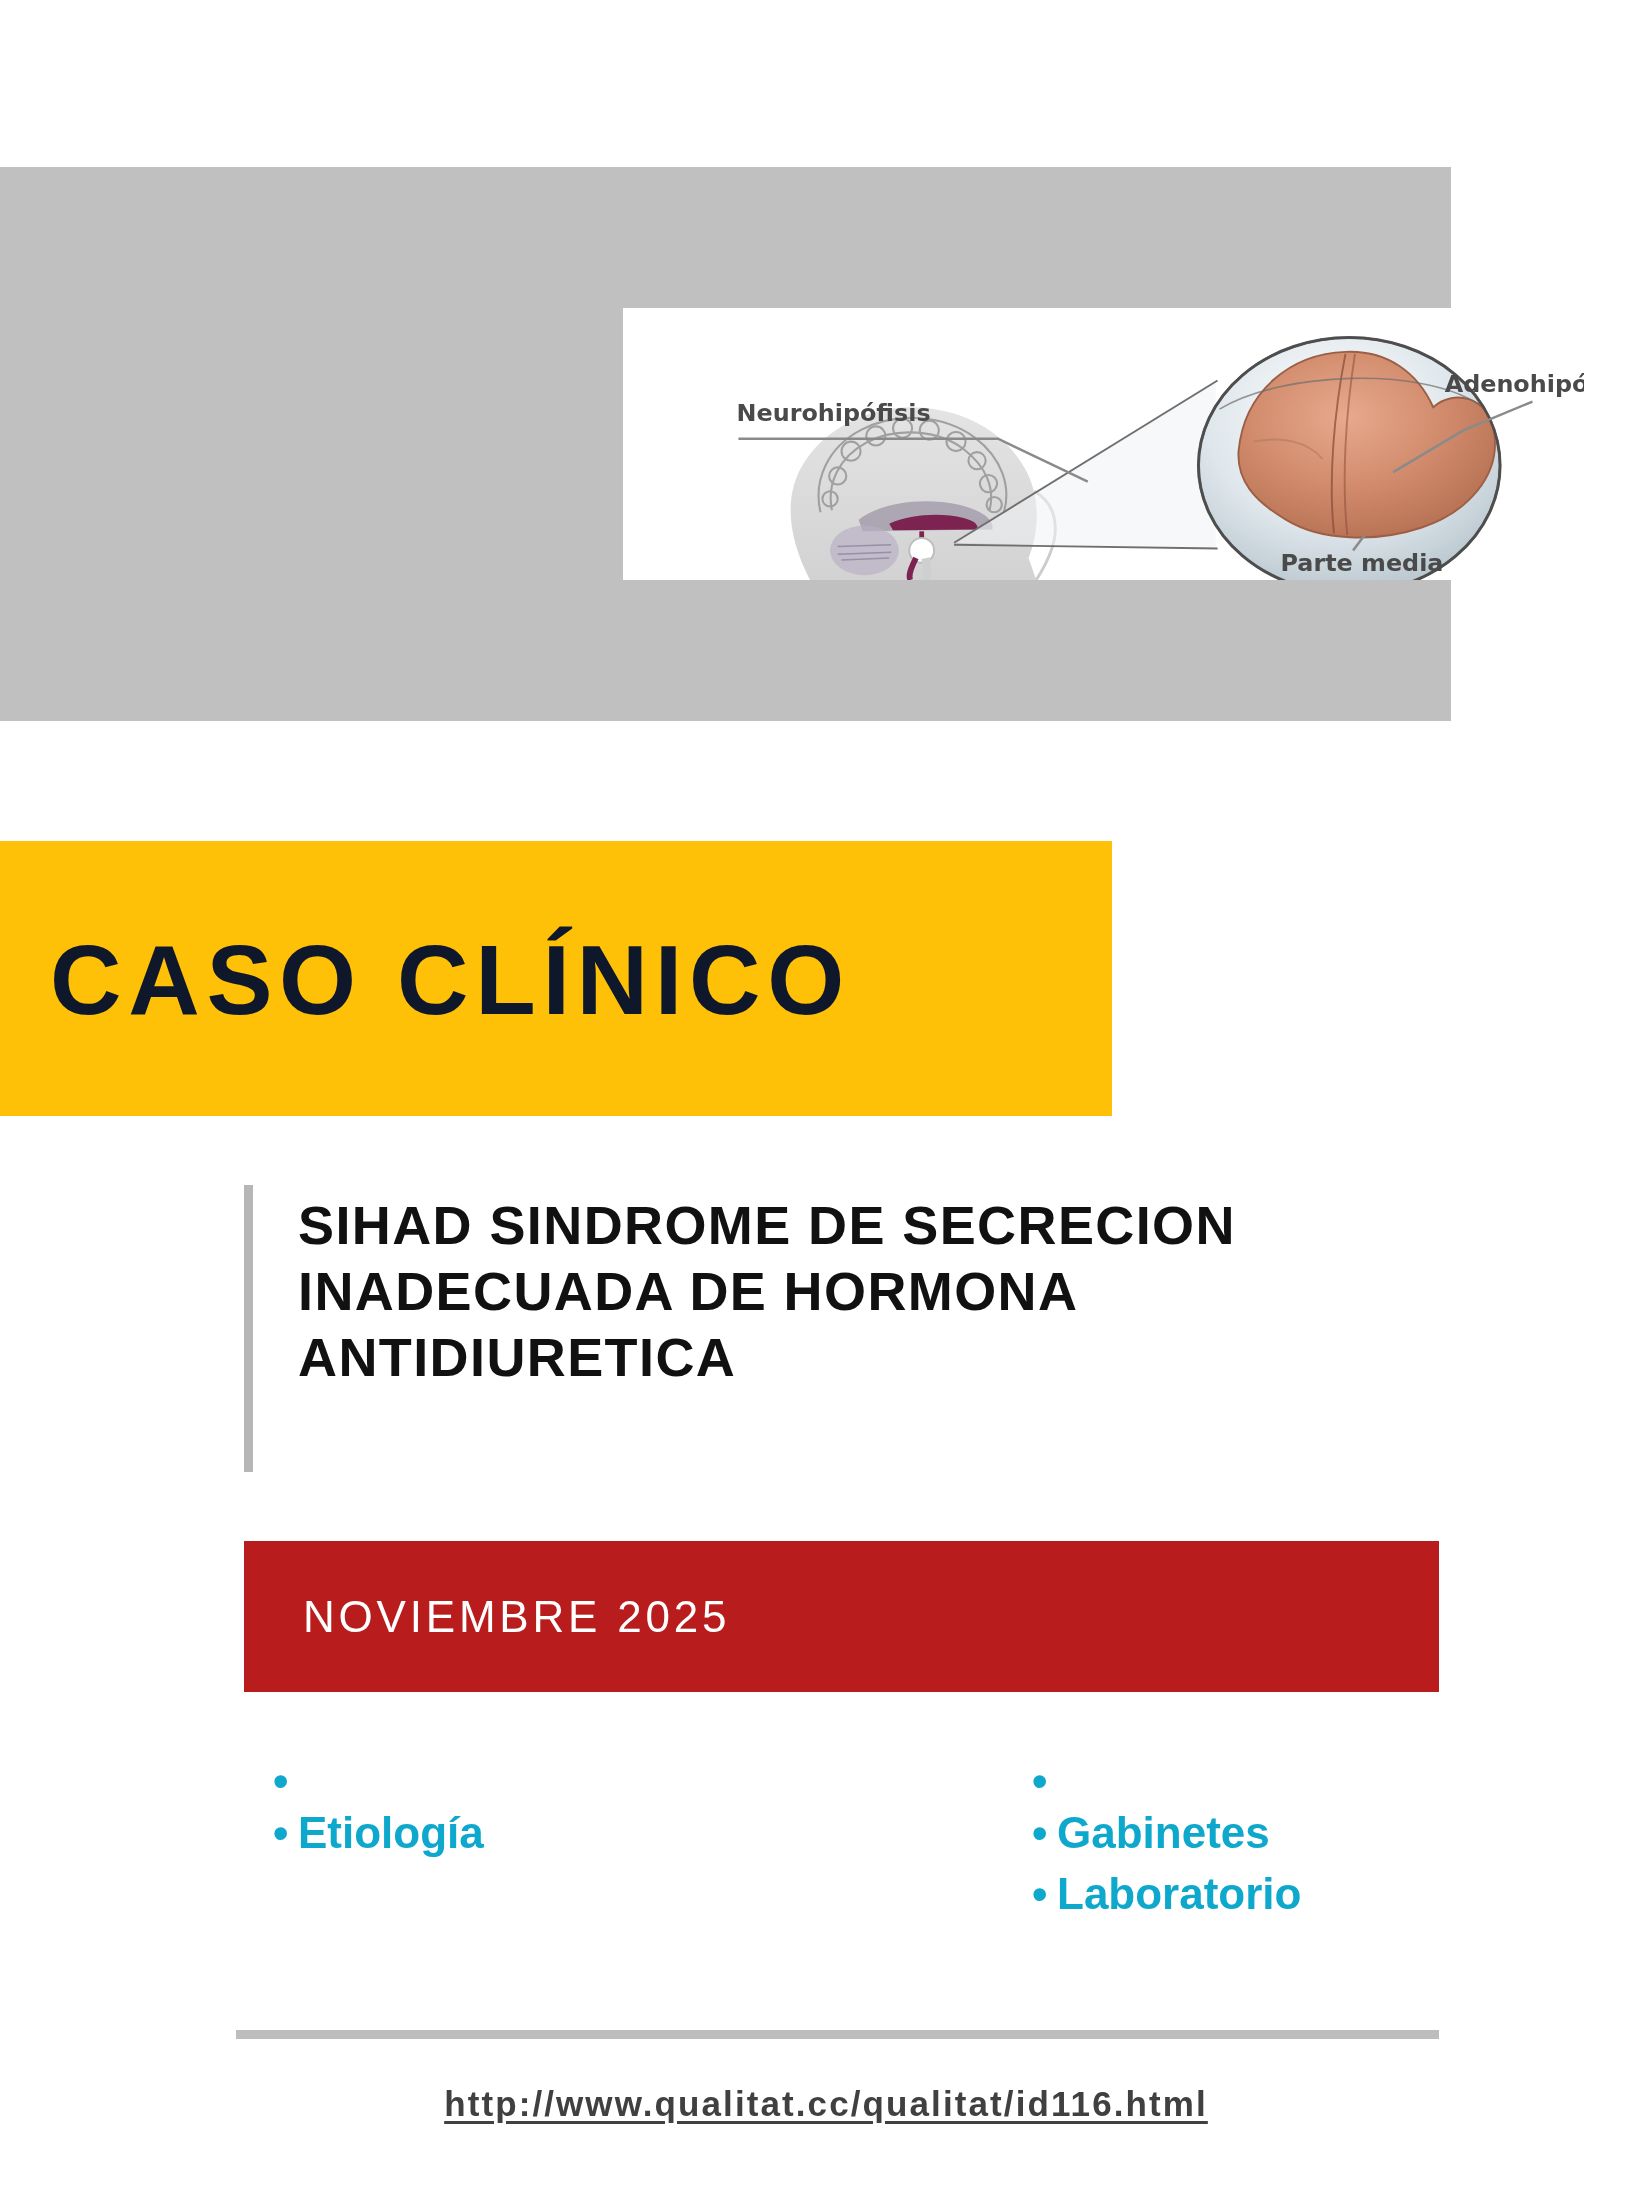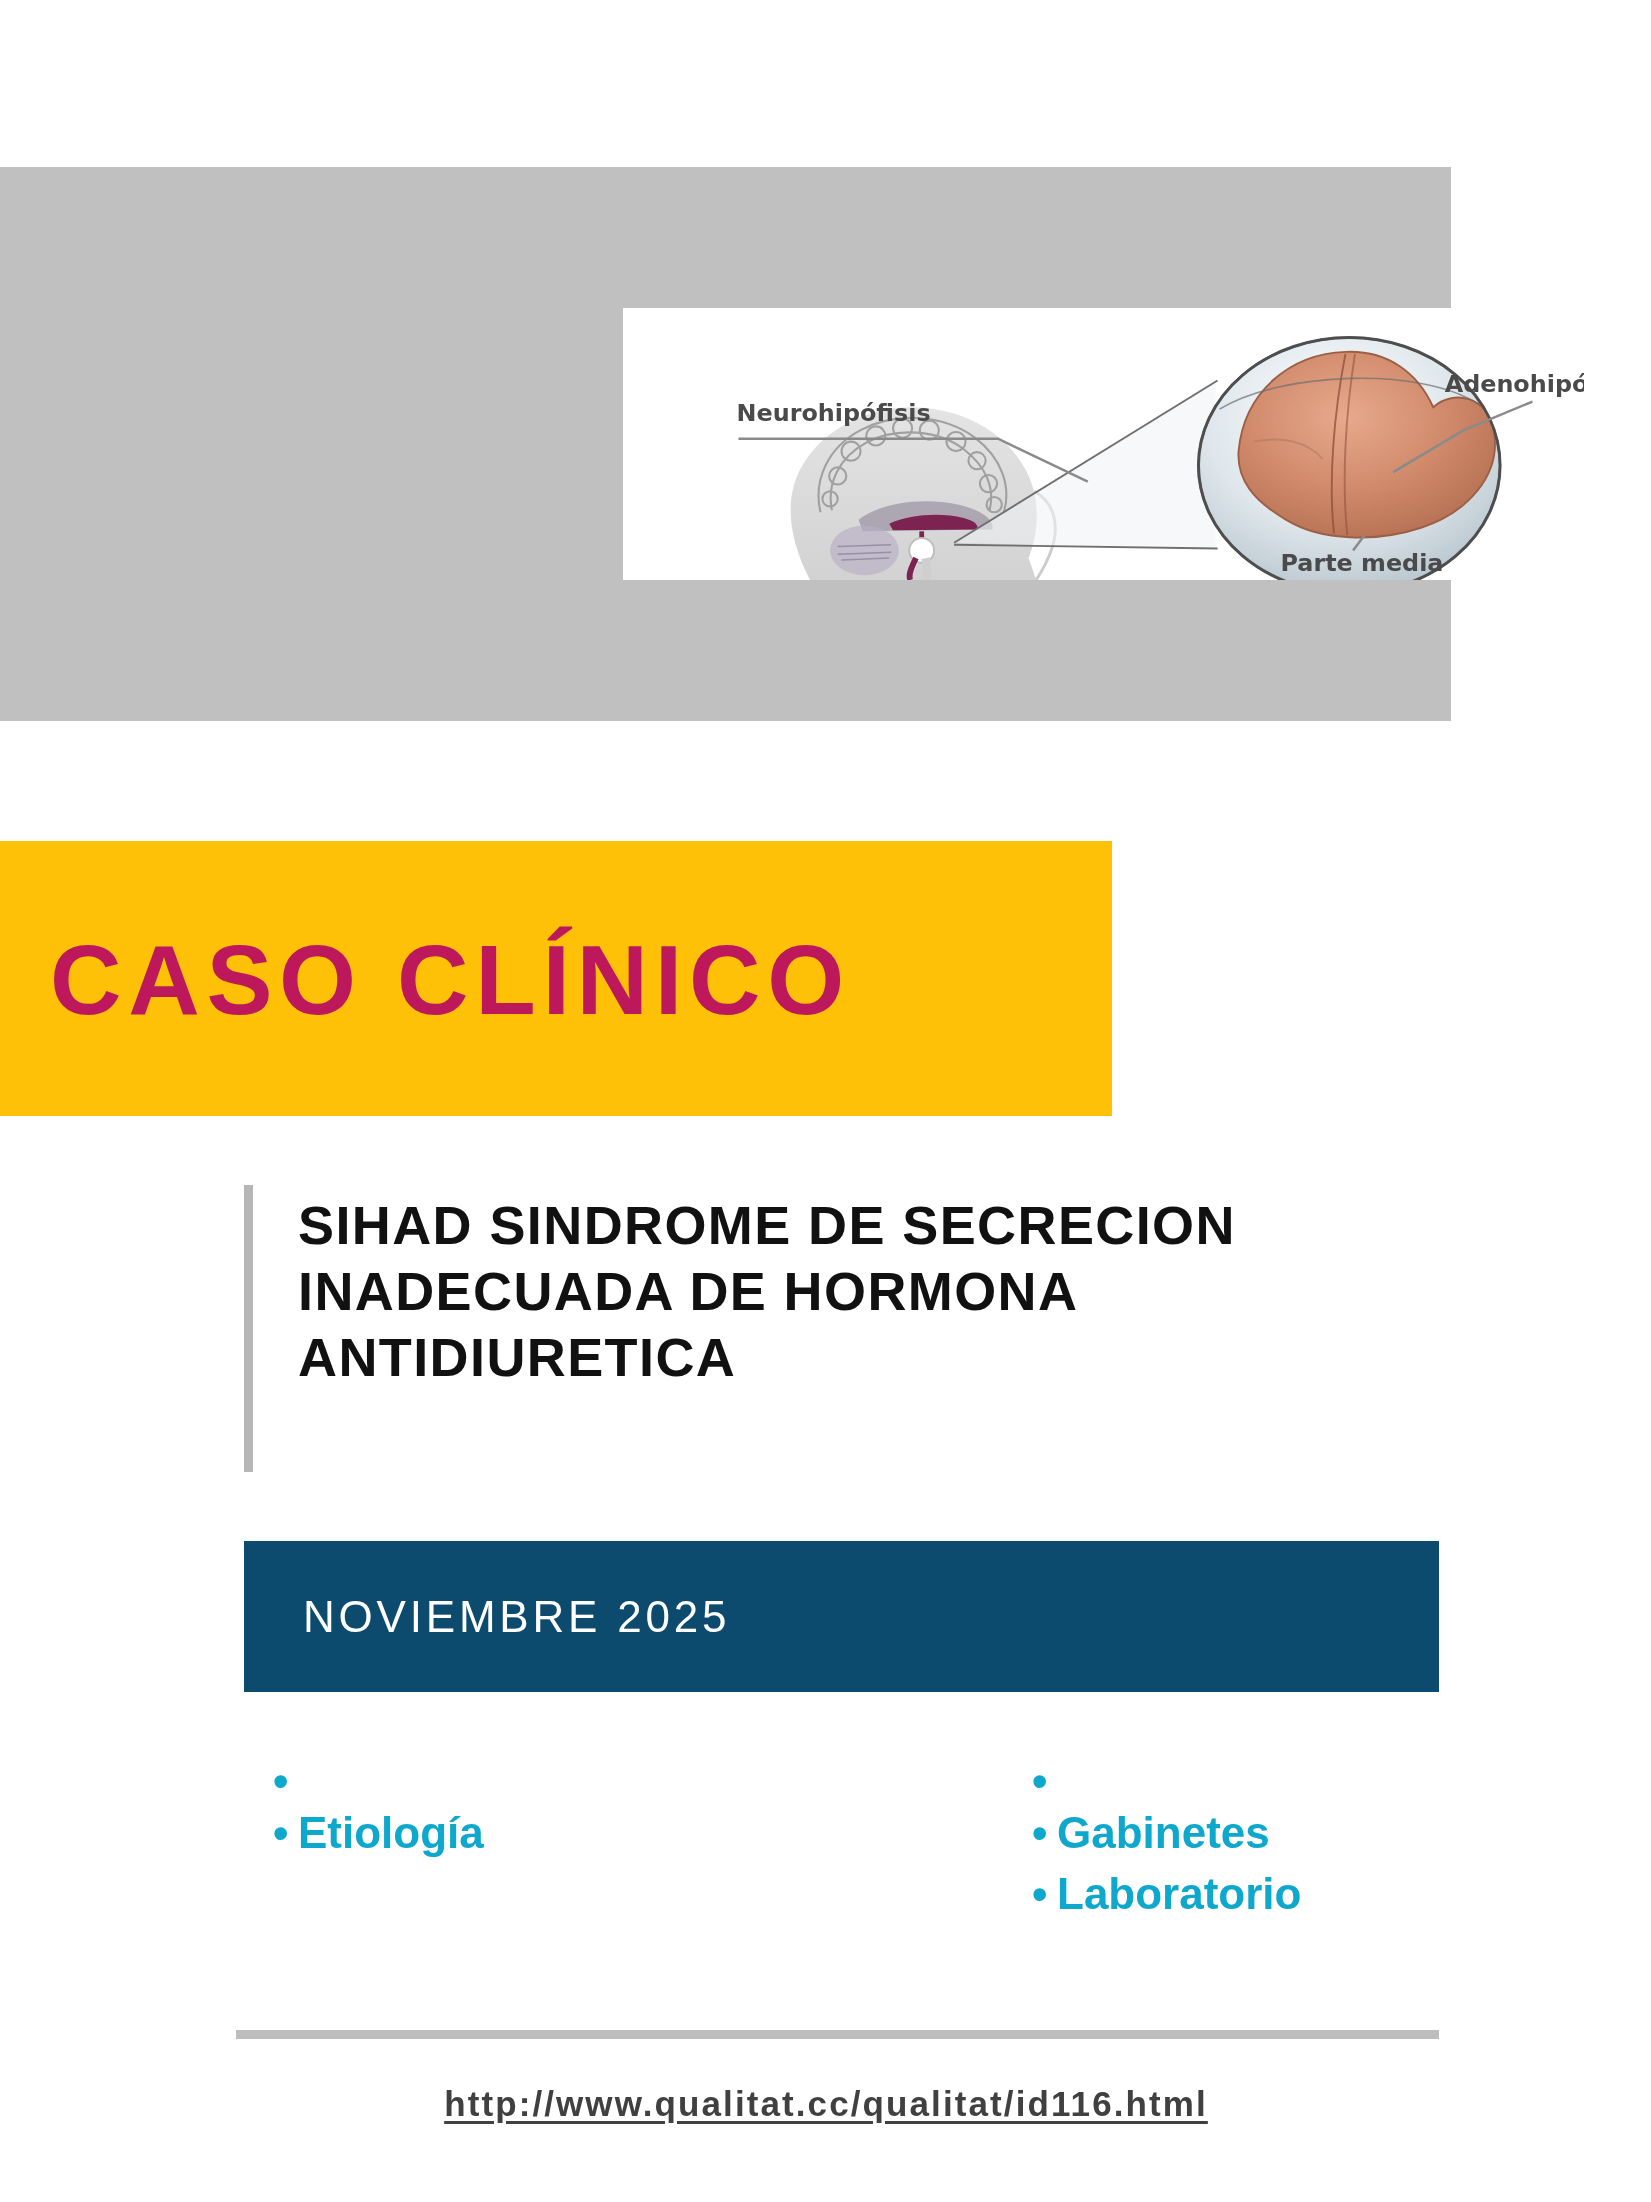--- a/index.html
+++ b/index.html
@@ -52,21 +52,21 @@
     top: 841px;
     width: 1112px;
     height: 275px;
     background: #ffc107;
   }
   .yellow-banner .banner-text {
     position: absolute;
     left: 50px;
     top: 50%;
     transform: translateY(-50%);
-    color: #be185d;
+    color: #0f172a;
     font-size: 99px;
     font-weight: 700;
     letter-spacing: 6.7px;
     line-height: 1;
     white-space: nowrap;
   }
 
   
   .title-block {
     position: absolute;
@@ -94,21 +94,21 @@
     text-transform: uppercase;
   }
 
   
   .date-bar {
     position: absolute;
     left: 244px;
     top: 1541px;
     width: 1195px;
     height: 151px;
-    background: #0c4a6e;
+    background: #b91c1c;
   }
   .date-bar .date-text {
     position: absolute;
     left: 59px;
     top: 50%;
     transform: translateY(-50%);
     color: #ffffff;
     font-size: 44px;
     font-weight: 400;
     letter-spacing: 3.8px;

